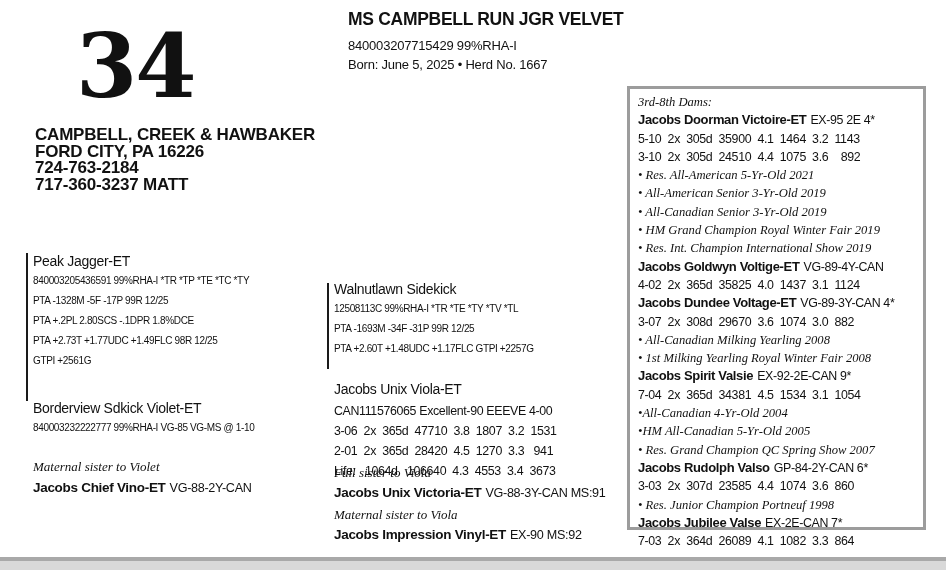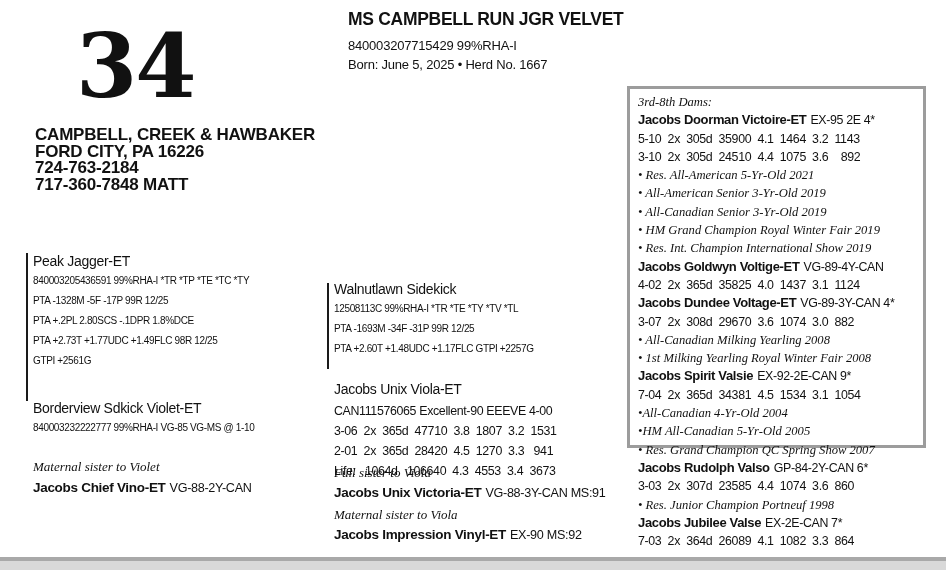--- a/index.html
+++ b/index.html
@@ -22,21 +22,21 @@
   .dataline{font-size:10px;letter-spacing:-0.35px;line-height:20px;white-space:pre;}
   .recline{font-size:12.4px;letter-spacing:-0.35px;line-height:20px;white-space:pre;}
   .note{font-family:"Liberation Serif",serif;font-style:italic;font-size:13px;letter-spacing:0;}
   .sibname{font-weight:bold;font-size:13.5px;letter-spacing:-0.3px;}
   .sibinfo{font-size:12.6px;letter-spacing:-0.3px;margin-left:4px;}
 
   
   .bar{width:2px;background:#1a1a1a;}
 
   
-  .damsbox{left:627px;top:86px;width:299px;height:362px;border:3px solid #9c9c9c;
+  .damsbox{left:627px;top:86px;width:299px;height:444px;border:3px solid #9c9c9c;
            box-sizing:border-box;padding:4px 4px 0 8px;}
   .bxln{height:18.3px;line-height:18.3px;font-size:12.4px;letter-spacing:-0.35px;white-space:pre;overflow:hidden;}
   .bxln .bn{font-weight:bold;font-size:13px;}
   .bxln .br{margin-left:4px;}
   .bxit{font-family:"Liberation Serif",serif;font-style:italic;font-size:12.6px;letter-spacing:0;}
 
   
   .divbar{left:0;top:557px;width:946px;height:4px;background:#a9a9a9;}
   .divshade{left:0;top:561px;width:946px;height:9px;background:#d9d9d9;}
 </style>
@@ -44,21 +44,21 @@
 <body>
 
 <div class="page">
 
   <div class="abs lot" style="left:36px;top:22px;">34</div>
 
   <div class="abs consignor" style="left:35px;top:127px;">
     <div>CAMPBELL, CREEK &amp; HAWBAKER</div>
     <div>FORD CITY, PA 16226</div>
     <div>724-763-2184</div>
-    <div>717-360-7848 MATT</div>
+    <div>717-360-3237 MATT</div>
   </div>
 
   <div class="abs" style="left:332px;top:9px;margin-left:16px;">
     <div class="h-name">MS CAMPBELL RUN JGR VELVET</div>
     <div class="h-line" style="margin-top:6px;">840003207715429 99%RHA-I</div>
     <div class="h-line">Born: June 5, 2025 • Herd No. 1667</div>
   </div>
 
   <div class="abs bar" style="left:26px;top:253px;height:148px;"></div>
 

